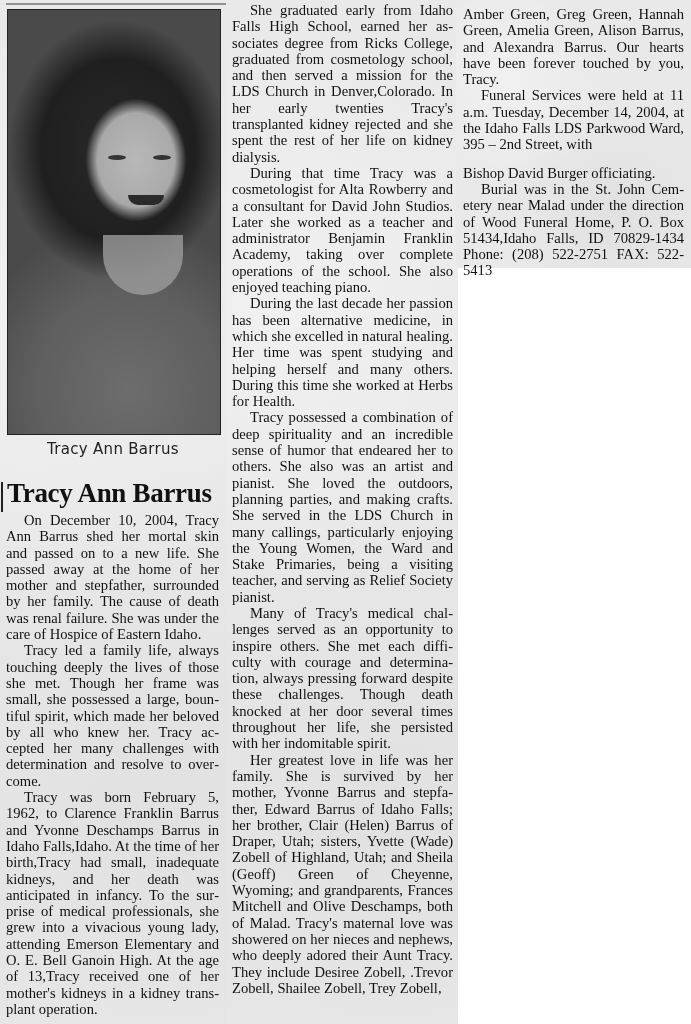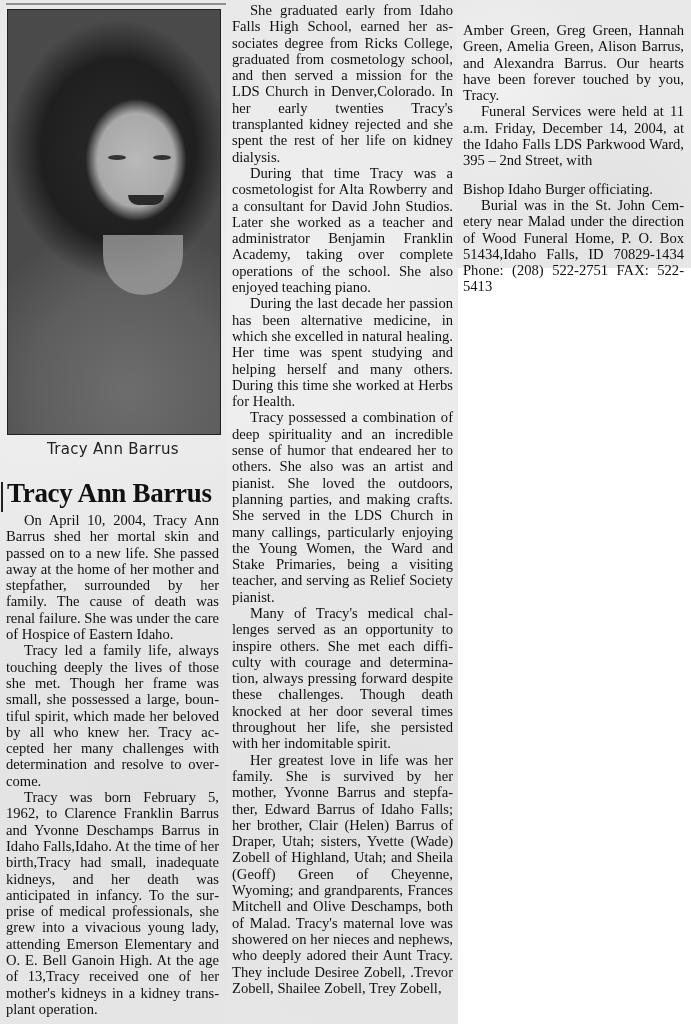--- a/index.html
+++ b/index.html
@@ -34,21 +34,21 @@
     }
     .headline {
       position: absolute; left: 7px; top: 478px; width: 222px;
       font-family: "Liberation Serif", serif; font-weight: bold; font-size: 27px; letter-spacing: -0.3px; white-space: nowrap;
     }
     .headline-bar { position: absolute; left: 1px; top: 482px; width: 2px; height: 30px; background: #222; }
     .col {
       position: absolute; font-size: 14.6px; line-height: 16.3px; text-align: justify; hyphens: manual;
     }
     .col p { margin: 0; text-indent: 18px; }
-    .col p.noindent { text-indent: 0; margin-top: 16px; }
+    .col p.noindent { text-indent: 0; }
     .col-left { left: 6px; top: 512px; width: 213px; }
     .col-mid { left: 232px; top: 2px; width: 221px; }
     .col-right { left: 463px; top: 6px; width: 221px; }
     .burial { margin-top: 12px !important; }
   </style>
 </head>
 <body>
 
 <div class="clip clip-left"></div>
 <div class="clip clip-mid"></div>
@@ -60,32 +60,32 @@
   <div class="eye" style="left:145px"></div>
   <div class="mouth"></div>
   <div class="neck"></div>
 </div>
 <div class="caption">Tracy Ann Barrus</div>
 
 <div class="headline-bar"></div>
 <h1 class="headline" style="margin:0">Tracy Ann Barrus</h1>
 
 <div class="col col-left">
-  <p>On April 10, 2004, Tracy Ann Barrus shed her mortal skin and passed on to a new life. She passed away at the home of her mother and stepfather, surrounded by her family. The cause of death was renal failure. She was under the care of Hospice of Eastern Idaho.</p>
+  <p>On December 10, 2004, Tracy Ann Barrus shed her mortal skin and passed on to a new life. She passed away at the home of her mother and stepfather, surrounded by her family. The cause of death was renal failure. She was under the care of Hospice of Eastern Idaho.</p>
   <p>Tracy led a family life, always touching deeply the lives of those she met. Though her frame was small, she possessed a large, boun­tiful spirit, which made her beloved by all who knew her. Tracy ac­cepted her many challenges with determination and resolve to over­come.</p>
   <p>Tracy was born February 5, 1962, to Clarence Franklin Barrus and Yvonne Deschamps Barrus in Idaho Falls,Idaho. At the time of her birth,Tracy had small, inad­equate kidneys, and her death was anticipated in infancy. To the sur­prise of medical professionals, she grew into a vivacious young lady, attending Emerson Elementary and O. E. Bell Ganoin High. At the age of 13,Tracy received one of her mother's kidneys in a kidney trans­plant operation.</p>
 </div>
 
 <div class="col col-mid">
   <p>She graduated early from Idaho Falls High School, earned her as­sociates degree from Ricks College, graduated from cosmetology school, and then served a mission for the LDS Church in Denver,Colorado. In her early twenties Tracy's transplanted kid­ney rejected and she spent the rest of her life on kidney dialysis.</p>
   <p>During that time Tracy was a cosmetologist for Alta Rowberry and a consultant for David John Studios. Later she worked as a teacher and administrator Benjamin Franklin Academy, taking over complete operations of the school. She also enjoyed teaching piano.</p>
   <p>During the last decade her pas­sion has been alternative medicine, in which she excelled in natural healing. Her time was spent study­ing and helping herself and many others. During this time she worked at Herbs for Health.</p>
   <p>Tracy possessed a combination of deep spirituality and an incred­ible sense of humor that endeared her to others. She also was an artist and pianist. She loved the outdoors, planning parties, and making crafts. She served in the LDS Church in many callings, particularly enjoy­ing the Young Women, the Ward and Stake Primaries, being a visit­ing teacher, and serving as Relief Society pianist.</p>
   <p>Many of Tracy's medical chal­lenges served as an opportunity to inspire others. She met each diffi­culty with courage and determina­tion, always pressing forward de­spite these challenges. Though death knocked at her door several times throughout her life, she per­sisted with her indomitable spirit.</p>
   <p>Her greatest love in life was her family. She is survived by her mother, Yvonne Barrus and stepfa­ther, Edward Barrus of Idaho Falls; her brother, Clair (Helen) Barrus of Draper, Utah; sisters, Yvette (Wade) Zobell of Highland, Utah; and Sheila (Geoff) Green of Cheyenne, Wyoming; and grandparents, Frances Mitchell and Olive Deschamps, both of Malad. Tracy's maternal love was showered on her nieces and nephews, who deeply adored their Aunt Tracy. They in­clude Desiree Zobell, .Trevor Zobell, Shailee Zobell, Trey Zobell,</p>
 </div>
 
 <div class="col col-right">
   <p class="noindent">Amber Green, Greg Green, Hannah Green, Amelia Green, Alison Barrus, and Alexandra Barrus. Our hearts have been forever touched by you, Tracy.</p>
-  <p>Funeral Services were held at 11 a.m. Friday, December 14, 2004, at the Idaho Falls LDS Parkwood Ward, 395 – 2nd Street, with</p>
-  <p class="noindent burial">Bishop Idaho Burger officiating.</p>
+  <p>Funeral Services were held at 11 a.m. Tuesday, December 14, 2004, at the Idaho Falls LDS Parkwood Ward, 395 – 2nd Street, with</p>
+  <p class="noindent burial">Bishop David Burger officiating.</p>
   <p>Burial was in the St. John Cem­etery near Malad under the direc­tion of Wood Funeral Home, P. O. Box 51434,Idaho Falls, ID 70829-1434 Phone: (208) 522-2751 FAX: 522-5413</p>
 </div>
 
 </body></html>

